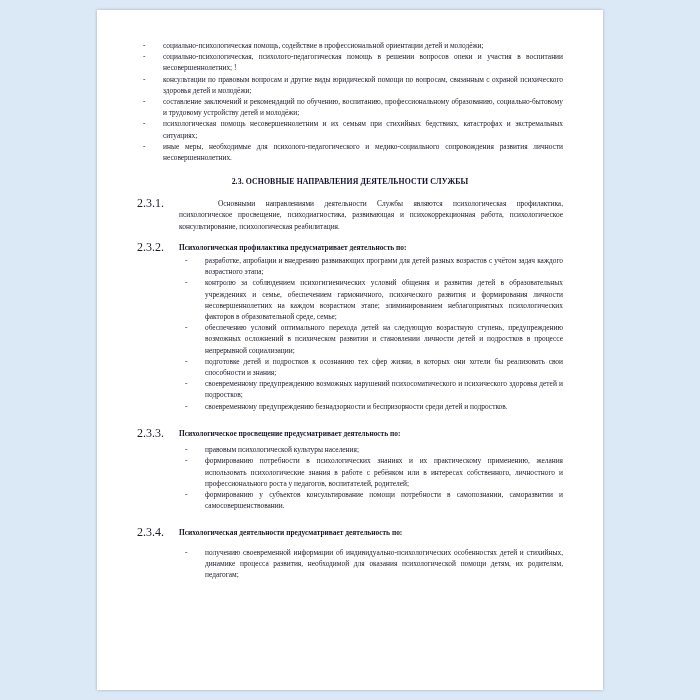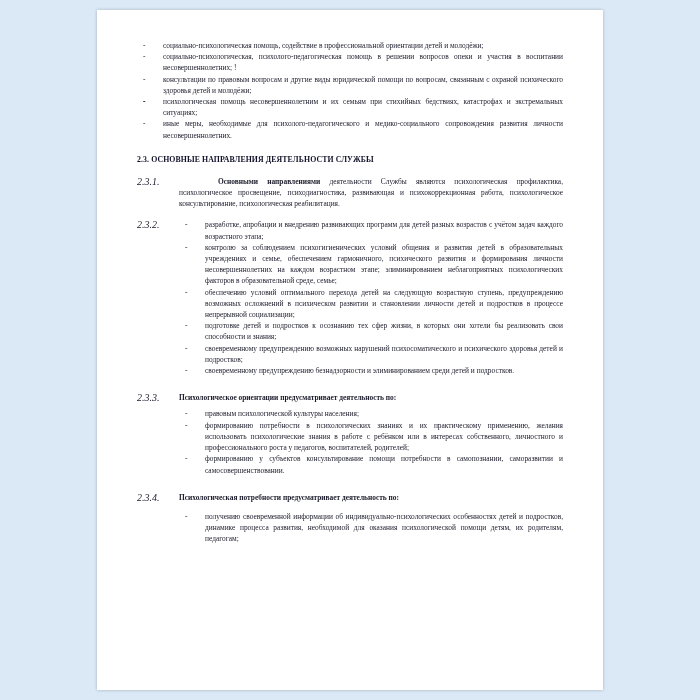--- a/index.html
+++ b/index.html
@@ -40,49 +40,49 @@
     color: #1b1b2b;
     text-align: justify;
     margin-bottom: 0;
   }
   .bullet-item .dash {
     position: absolute;
     left: 6px;
     top: 0;
   }
   .section-heading {
+    text-align: center;
     font-weight: bold;
     font-size: 7.8px;
     color: #10102a;
     margin: 14px 0 12px 0;
     letter-spacing: 0.1px;
   }
   .num-block {
     position: relative;
     padding-left: 42px;
     margin-bottom: 10px;
   }
   .num-block .num {
     position: absolute;
     left: 0;
     top: 0;
-    font-size: 10px;
-    line-height: 11.2px;
-    color: #1b1b2b;
-    font-style: italic;
+    font-size: 12px;
+    line-height: 11.2px;
+    color: #1b1b2b;
   }
   .para {
     font-size: 7.4px;
     line-height: 11.2px;
     color: #1b1b2b;
     text-align: justify;
     margin: 0;
   }
   .para b {
-    font-weight: bold;
+    font-weight: normal;
     padding-left: 39px;
   }
   .lead-in {
     font-size: 7.4px;
     line-height: 11.2px;
     color: #1b1b2b;
     font-weight: bold;
     margin: 0 0 2px 0;
   }
   .sub-list {
@@ -111,40 +111,42 @@
       <li class="bullet-item">
         <span class="dash">-</span>
         <span>социально-психологическая, психолого-педагогическая помощь в решении вопросов опеки и участия в воспитании несовершеннолетних; !</span>
       </li>
       <li class="bullet-item">
         <span class="dash">-</span>
         <span>консультации по правовым вопросам и другие виды юридической помощи по вопросам, связанным с охраной психического здоровья детей и молодёжи;</span>
       </li>
       <li class="bullet-item">
         <span class="dash">-</span>
+        <span>составление заключений и рекомендаций по обучению, воспитанию, профессиональному образованию, социально-бытовому и трудовому устройству детей и молодёжи;</span>
       </li>
       <li class="bullet-item">
         <span class="dash">-</span>
         <span>психологическая помощь несовершеннолетним и их семьям при стихийных бедствиях, катастрофах и экстремальных ситуациях;</span>
       </li>
       <li class="bullet-item">
         <span class="dash">-</span>
         <span>иные меры, необходимые для психолого-педагогического и медико-социального сопровождения развития личности несовершеннолетних.</span>
       </li>
     </ul>
 
     <div class="section-heading">2.3. ОСНОВНЫЕ НАПРАВЛЕНИЯ ДЕЯТЕЛЬНОСТИ СЛУЖБЫ</div>
 
     <div class="num-block">
       <span class="num">2.3.1.</span>
       <p class="para"><b>Основными направлениями</b><span> деятельности Службы являются психологическая профилактика, психологическое просвещение, психодиагностика, развивающая и психокоррекционная работа, психологическое консультирование, психологическая реабилитация.</span></p>
     </div>
 
     <div class="num-block">
       <span class="num">2.3.2.</span>
+      <div class="lead-in">Психологическая профилактика предусматривает деятельность по:</div>
       <ul class="sub-list">
         <li class="bullet-item">
           <span class="dash">-</span>
           <span>разработке, апробации и внедрению развивающих программ для детей разных возрастов с учётом задач каждого возрастного этапа;</span>
         </li>
         <li class="bullet-item">
           <span class="dash">-</span>
           <span>контролю за соблюдением психогигиенических условий общения и развития детей в образовательных учреждениях и семье, обеспечением гармоничного, психического развития и формирования личности несовершеннолетних на каждом возрастном этапе; элиминированием неблагоприятных психологических факторов в образовательной среде, семье;</span>
         </li>
         <li class="bullet-item">
@@ -154,30 +156,30 @@
         <li class="bullet-item">
           <span class="dash">-</span>
           <span>подготовке детей и подростков к осознанию тех сфер жизни, в которых они хотели бы реализовать свои способности и знания;</span>
         </li>
         <li class="bullet-item">
           <span class="dash">-</span>
           <span>своевременному предупреждению возможных нарушений психосоматического и психического здоровья детей и подростков;</span>
         </li>
         <li class="bullet-item">
           <span class="dash">-</span>
-          <span>своевременному предупреждению безнадзорности и элиминированием среди детей и подростков.</span>
+          <span>своевременному предупреждению безнадзорности и беспризорности среди детей и подростков.</span>
         </li>
       </ul>
     </div>
 
     <div class="spacer-sm"></div>
 
     <div class="num-block">
       <span class="num">2.3.3.</span>
-      <div class="lead-in">Психологическое ориентации предусматривает деятельность по:</div>
+      <div class="lead-in">Психологическое просвещение предусматривает деятельность по:</div>
       <div class="spacer-xs"></div>
       <ul class="sub-list">
         <li class="bullet-item">
           <span class="dash">-</span>
           <span>правовым психологической культуры населения;</span>
         </li>
         <li class="bullet-item">
           <span class="dash">-</span>
           <span>формированию потребности в психологических знаниях и их практическому применению, желания использовать психологические знания в работе с ребёнком или в интересах собственного, личностного и профессионального роста у педагогов, воспитателей, родителей;</span>
         </li>
@@ -185,24 +187,24 @@
           <span class="dash">-</span>
           <span>формированию у субъектов консультирование помощи потребности в самопознании, саморазвитии и самосовершенствовании.</span>
         </li>
       </ul>
     </div>
 
     <div class="spacer-sm"></div>
 
     <div class="num-block">
       <span class="num">2.3.4.</span>
-      <div class="lead-in">Психологическая потребности предусматривает деятельность по:</div>
+      <div class="lead-in">Психологическая деятельности предусматривает деятельность по:</div>
       <div class="spacer-sm"></div>
       <ul class="sub-list">
         <li class="bullet-item">
           <span class="dash">-</span>
-          <span>получению своевременной информации об индивидуально-психологических особенностях детей и подростков, динамике процесса развития, необходимой для оказания психологической помощи детям, их родителям, педагогам;</span>
+          <span>получению своевременной информации об индивидуально-психологических особенностях детей и стихийных, динамике процесса развития, необходимой для оказания психологической помощи детям, их родителям, педагогам;</span>
         </li>
       </ul>
     </div>
 
   </div>
 </div>
 
 </body></html>

